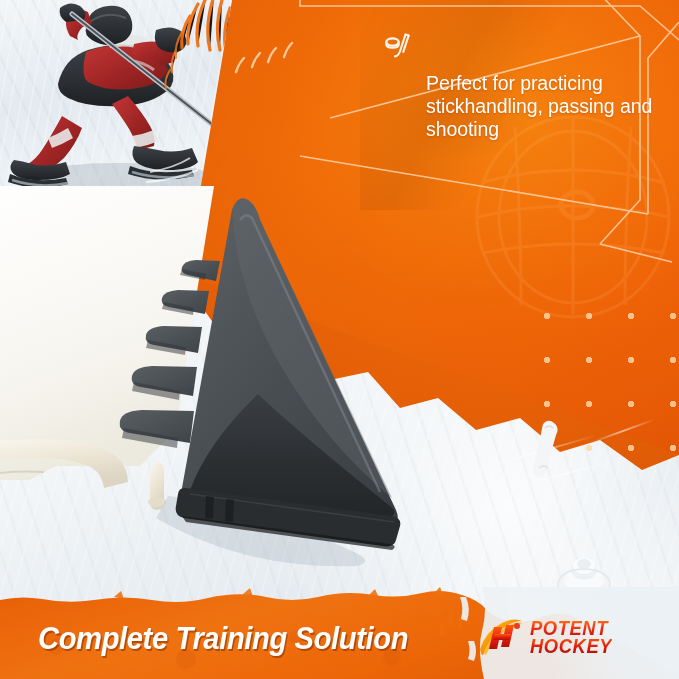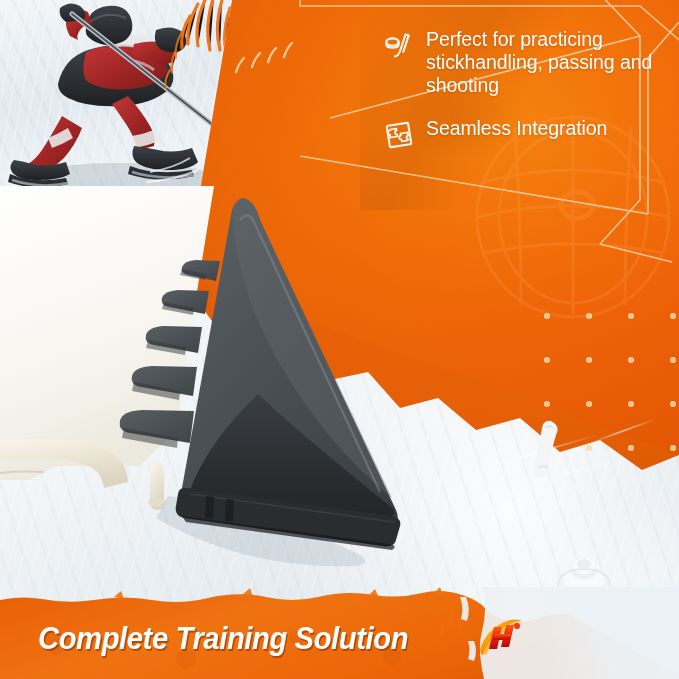--- a/index.html
+++ b/index.html
@@ -195,20 +195,21 @@
     display: flex; align-items: center; justify-content: center;
   }
   .feature-icon svg { display:block; }
   .feature-text {
     color: #ffffff;
     font-size: 19.5px;
     line-height: 23px;
     font-weight: 400;
     letter-spacing: -0.1px;
     text-shadow: 0 1px 2px rgba(120,45,0,0.30);
+    margin-top: 44px;
   }
   #feature-1 { margin-bottom: 20px; }
   #feature-2 { margin-bottom: 16px; }
 
   
   .bottom-banner {
     position: absolute;
     left: -4px; bottom: 0;
     width: 690px; height: 92px;
     pointer-events: none;
@@ -553,32 +554,20 @@
             <path d="M2.3 11 v2.6 q0 3.2 6.2 3.2 q6.2 0 6.2 -3.2 V11"></path>
             <path d="M21.5 3.5 L16.2 19.8 q-1.6 5 -5.2 5.6"></path>
             <path d="M24.6 4.6 L19.3 20.9"></path>
             <path d="M21.5 3.5 L24.6 4.6"></path>
           </g>
         </svg>
       </div>
       <div class="feature-text">Perfect for practicing stickhandling, passing and shooting</div>
     </div>
 
-    <div class="feature-row" id="feature-2">
-      <div class="feature-icon">
-        <svg width="30" height="30" viewBox="0 0 30 30">
-          <g transform="rotate(-9 15 15)">
-            <rect x="4.2" y="4.2" width="21.6" height="21.6" rx="1.4" fill="none" stroke="#fdf4ea" stroke-width="2.1"></rect>
-            <path d="M8.2 8.2 h5.1 v2.1 a1.9 1.9 0 1 0 0 3.8 v2.1 h-7.2 v-3.2 a1.9 1.9 0 1 1 0 -3.8 z" fill="none" stroke="#fdf4ea" stroke-width="1.8" stroke-linejoin="round"></path>
-            <path d="M21.8 21.8 h-5.1 v-2.1 a1.9 1.9 0 1 1 0 -3.8 v-2.1 h7.2 v3.2 a1.9 1.9 0 1 0 0 3.8 z" fill="none" stroke="#fdf4ea" stroke-width="1.8" stroke-linejoin="round"></path>
-          </g>
-        </svg>
-      </div>
-      <div class="feature-text">Seamless Integration</div>
-    </div>
 
 
   </div>
 
   <div class="bottom-banner">
     <svg width="690" height="92" viewBox="0 0 690 92" preserveAspectRatio="none">
       <defs>
         <linearGradient id="bannerGrad" x1="0" y1="0" x2="1" y2="0.4">
           <stop offset="0%" stop-color="#e85f06"></stop>
           <stop offset="40%" stop-color="#ef7211"></stop>
@@ -646,15 +635,19 @@
 
         <g fill="url(#hGrad)">
           <path d="M16 10 l8 0 l-5 22 l-8 0 z"></path>
           <path d="M28 8 l8 0 l-5 22 l-8 0 z"></path>
           <path d="M17 17 l16 0 l-1.6 6 l-16 0 z"></path>
         </g>
 
         <circle cx="39" cy="9" r="3" fill="#ef3b10"></circle>
       </svg>
     </div>
+    <div class="logo-words">
+      <div class="logo-word">Potent</div>
+      <div class="logo-word second">Hockey</div>
+    </div>
   </div>
 
 </div>
 
 </body></html>

